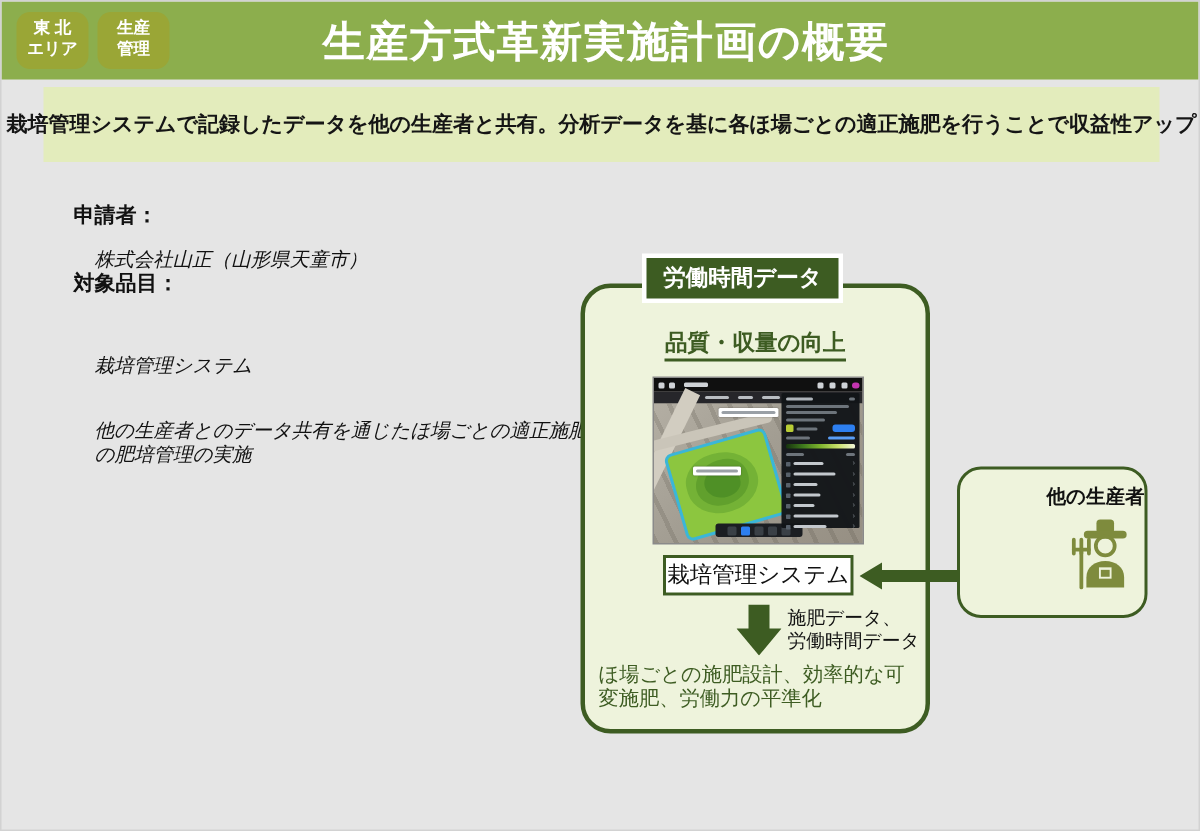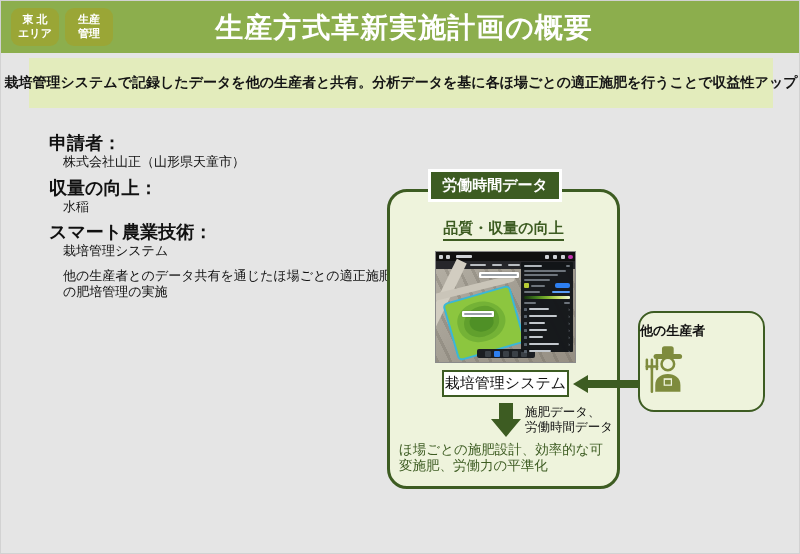--- a/index.html
+++ b/index.html
@@ -15,38 +15,38 @@
   .header-title{position:absolute;left:4px;top:8px;width:100%;text-align:center;color:#fff;font-size:28px;font-weight:bold;letter-spacing:1px;}
   .date-badge{position:absolute;right:12px;top:14px;border:2px solid #fff;color:#fff;font-size:14px;font-weight:bold;padding:2px 8px;border-radius:2px;background:transparent;}
 
   
   .banner{position:absolute;left:28px;top:57px;width:744px;height:50px;background:#e3ecbc;display:flex;align-items:center;justify-content:center;}
   .banner-text{font-size:14px;font-weight:600;color:#151515;white-space:nowrap;}
 
   
   .info{position:absolute;left:48px;top:133px;width:356px;color:#111;}
   .info-section{position:absolute;left:0;width:356px;}
-  .info-label{font-size:18px;font-weight:bold;line-height:18px;}
-  .info-value{font-size:13px;line-height:16px;margin-left:14px;margin-top:2px;}
+  .info-label{font-size:14px;font-weight:bold;line-height:18px;}
+  .info-value{font-size:13px;line-height:16px;margin-left:14px;margin-top:13px;font-style:italic;}
   .s1{top:0;} .s2{top:45px;} .s3{top:89px;} .s4{top:132px;}
 
   
   .main-box{position:absolute;left:386px;top:188px;width:233px;height:300px;background:#eef3dc;border:3px solid #3d5c22;border-radius:20px;box-sizing:border-box;}
   .company-label{position:absolute;left:430px;top:171px;width:128px;height:27px;background:#3d5c22;color:#fff;font-size:15px;font-weight:bold;
                  display:flex;align-items:center;justify-content:center;box-shadow:0 0 0 3px #ffffff;}
   .quality-title{position:absolute;left:386px;top:218px;width:233px;text-align:center;}
   .quality-title span{display:inline-block;color:#3d5c22;font-size:15px;font-weight:bold;border-bottom:2px solid #3d5c22;padding-bottom:1px;}
   .system-box{position:absolute;left:441px;top:369px;width:127px;height:27px;background:#fff;border:2px solid #3d5c22;box-sizing:border-box;
               display:flex;align-items:center;justify-content:center;font-size:15px;color:#111;}
   .share-arrow{position:absolute;left:572px;top:371px;}
   .share-label{position:absolute;left:580px;top:327px;width:64px;text-align:center;font-size:12.5px;color:#111;line-height:1.18;}
   .down-arrow{position:absolute;left:490px;top:402px;}
   .fert-label{position:absolute;left:524px;top:404px;font-size:12.5px;color:#111;line-height:1.2;}
   .outcome-text{position:absolute;left:398px;top:441px;width:212px;font-size:13.5px;color:#3d5c22;line-height:1.22;}
-  .producer-box{position:absolute;left:637px;top:310px;width:127px;height:101px;background:#eef3dc;border:2.5px solid #3d5c22;border-radius:16px;box-sizing:border-box;text-align:left;}
+  .producer-box{position:absolute;left:637px;top:310px;width:127px;height:101px;background:#eef3dc;border:2.5px solid #3d5c22;border-radius:16px;box-sizing:border-box;text-align:right;}
   .producer-title{margin-top:9px;font-size:13px;font-weight:bold;color:#111;}
   .farmer{margin-top:3px;}
 
   
   .shot{position:absolute;left:435px;top:251px;width:139px;height:110px;background:#a39e94;overflow:hidden;box-shadow:0 0 0 1px #8a8a8a;}
   .shot-topbar{position:absolute;left:0;top:0;width:100%;height:9px;background:#101010;}
   .tb-ic{position:absolute;top:2.5px;width:4px;height:4px;background:#cfd2d6;border-radius:1px;}
   .tb-dot{position:absolute;top:2.5px;width:4.5px;height:4.5px;border-radius:50%;background:#c434b0;}
   .shot-toolbar2{position:absolute;left:0;top:9px;width:100%;height:8px;background:#26262a;}
   .t2-txt{position:absolute;top:3px;height:2px;background:#b9bdc2;border-radius:1px;}
@@ -97,25 +97,23 @@
   <div class="banner">
     <div class="banner-text">栽培管理システムで記録したデータを他の生産者と共有。分析データを基に各ほ場ごとの適正施肥を行うことで収益性アップ</div>
   </div>
 
   <div class="info">
     <div class="info-section s1">
       <div class="info-label">申請者：</div>
       <div class="info-value">株式会社山正（山形県天童市）</div>
     </div>
     <div class="info-section s2">
-      <div class="info-label">収量の向上：</div>
-      <div class="info-value">水稲</div>
+      <div class="info-label">対象品目：</div>
     </div>
     <div class="info-section s3">
-      <div class="info-label">スマート農業技術：</div>
       <div class="info-value">栽培管理システム</div>
     </div>
     <div class="info-section s4">
       <div class="info-value">他の生産者とのデータ共有を通じたほ場ごとの適正施肥等の肥培管理の実施</div>
     </div>
   </div>
 
   <div class="main-box"></div>
   <div class="company-label">労働時間データ</div>
   <div class="quality-title">

